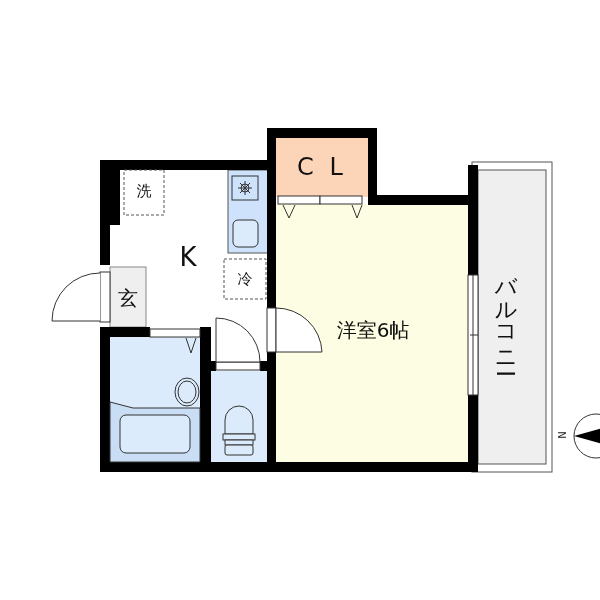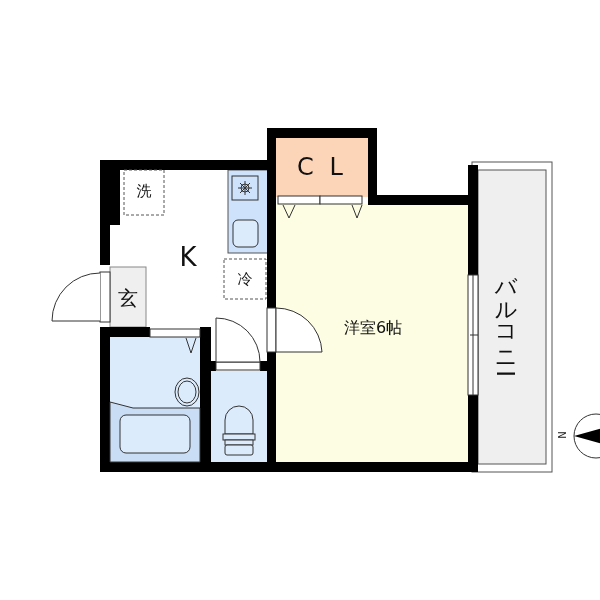--- a/index.html
+++ b/index.html
@@ -122,16 +122,16 @@
       <path d="M536,436 L582,423 L574,436 L582,449 Z" fill="#000"></path>
     </g>
   </svg>
 
   
   <div class="label" style="left:238px;top:155px;width:92px;font-size:24px;letter-spacing:4px;">C L</div>
   <div class="label" style="left:130px;top:244px;width:40px;font-size:26px;">K</div>
   <div class="label" style="left:86px;top:184px;width:40px;font-size:15px;">洗</div>
   <div class="label" style="left:186px;top:272px;width:42px;font-size:15px;">冷</div>
   <div class="label" style="left:72px;top:288px;width:36px;font-size:20px;">玄</div>
-  <div class="label" style="left:270px;top:320px;width:130px;font-size:16px;">洋室6帖</div>
+  <div class="label" style="left:270px;top:320px;width:130px;font-size:20px;">洋室6帖</div>
   <div class="label" style="left:456px;top:262px;width:24px;font-size:22px;writing-mode:vertical-rl;text-orientation:upright;line-height:24px;">バルコニー</div>
   <div class="label" style="left:519px;top:430px;width:12px;font-size:10px;transform:rotate(-90deg);">N</div>
 </div>
 
 </body></html>

